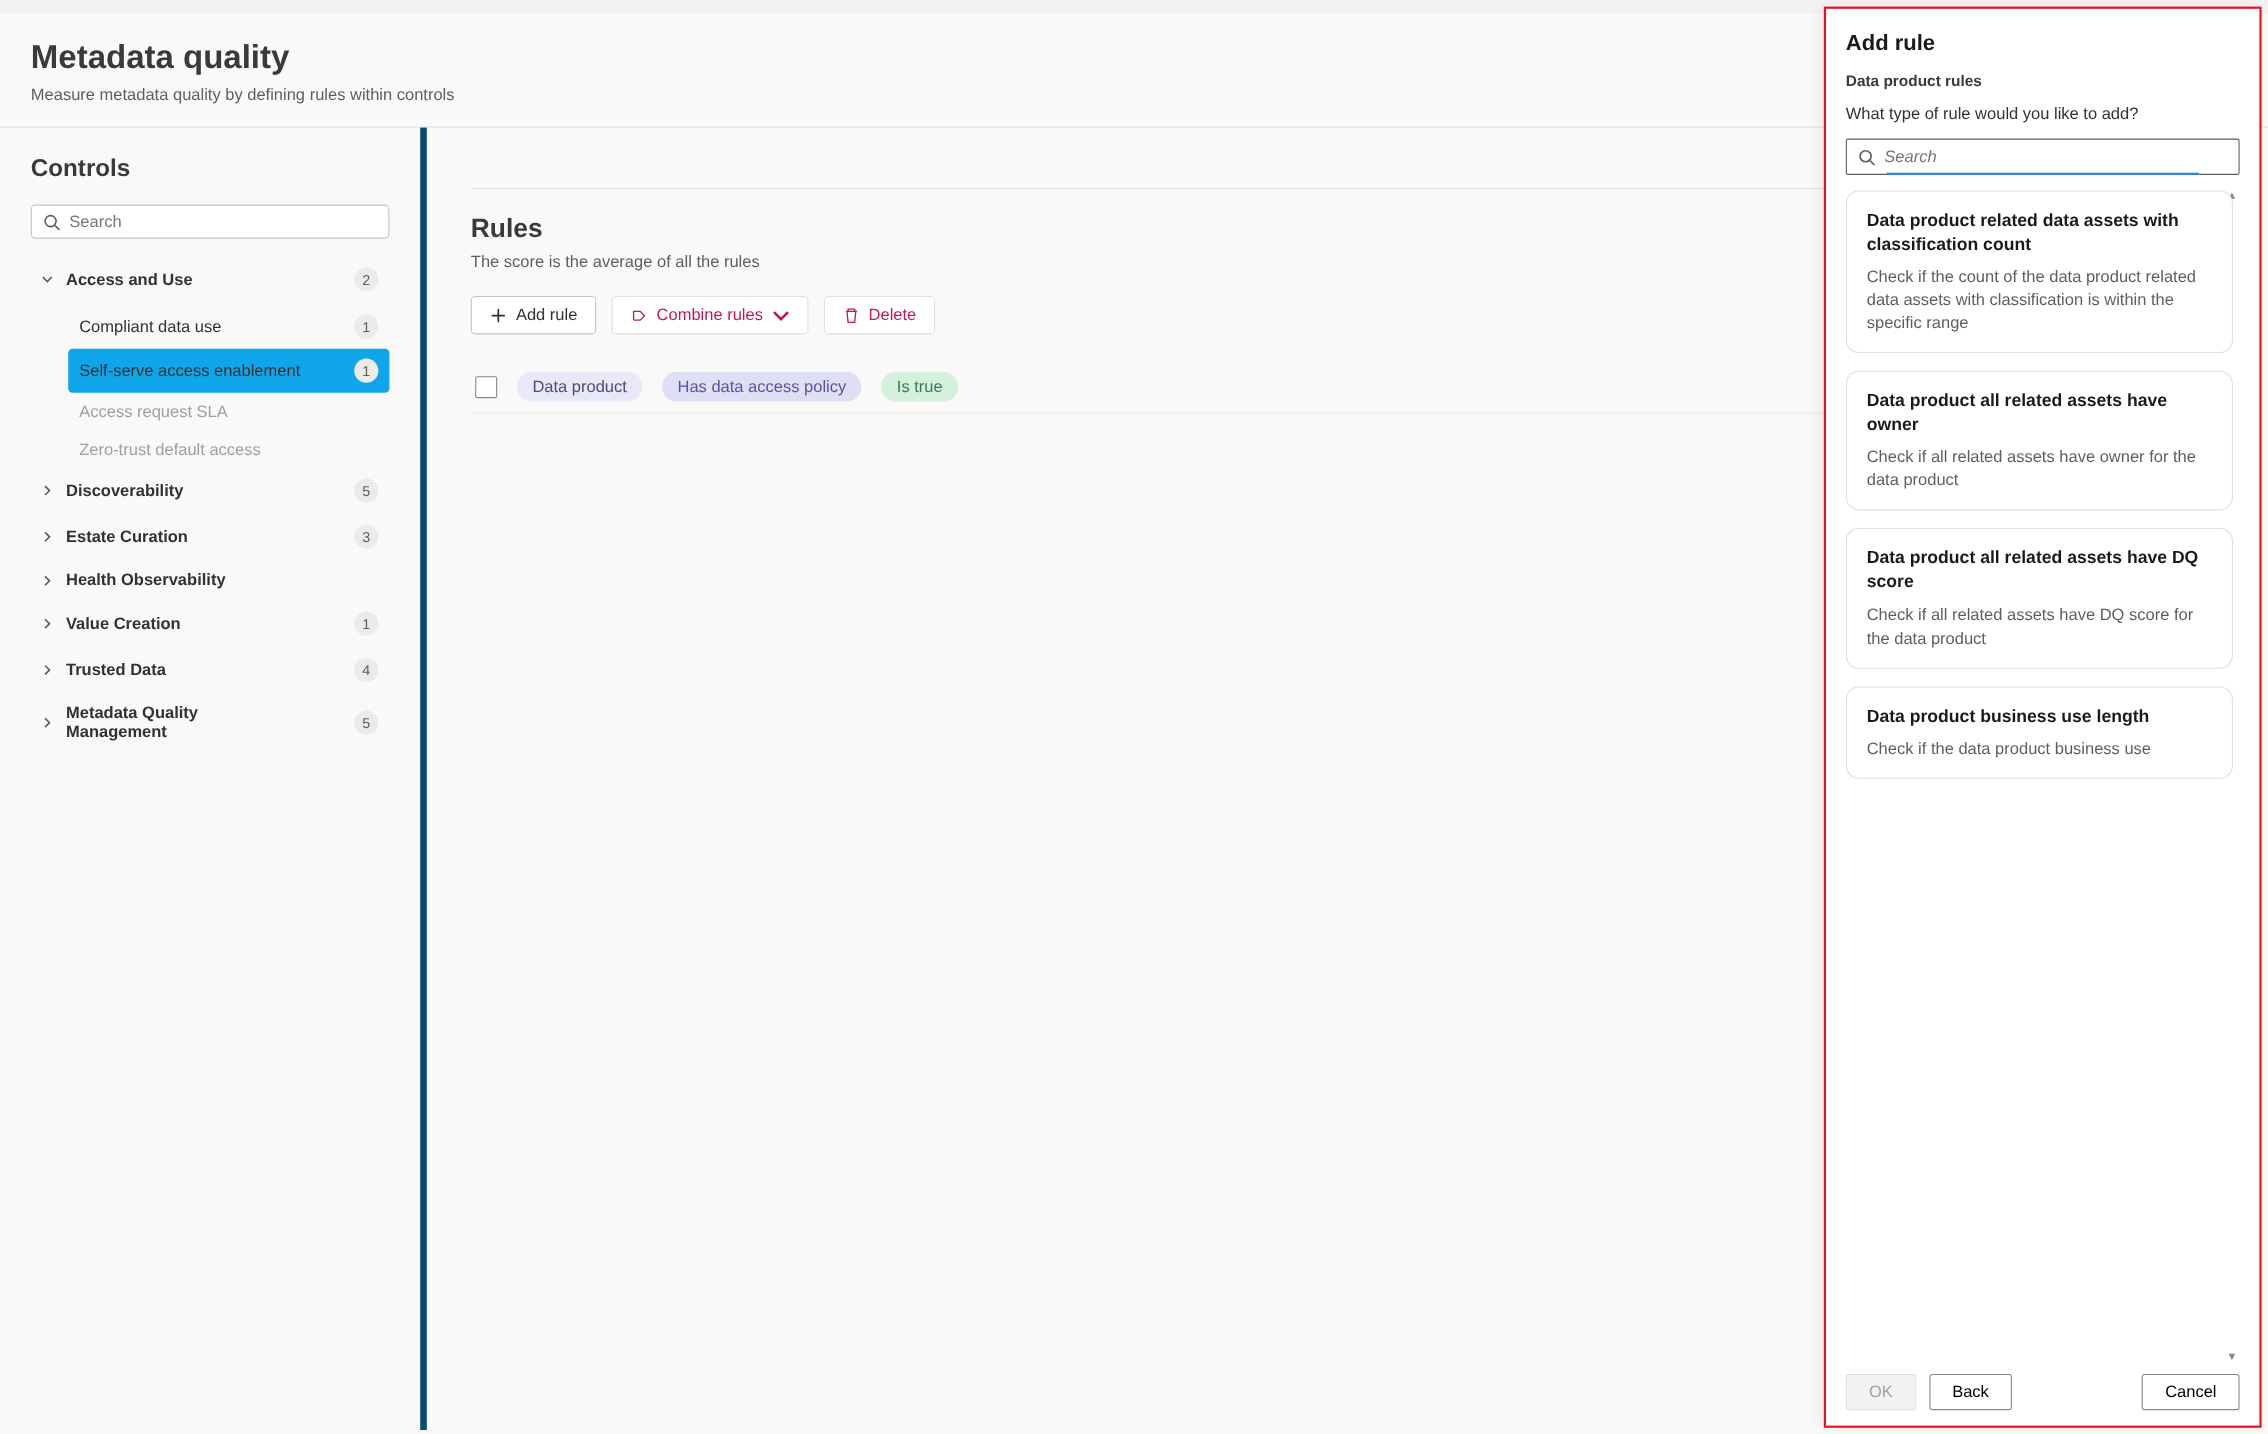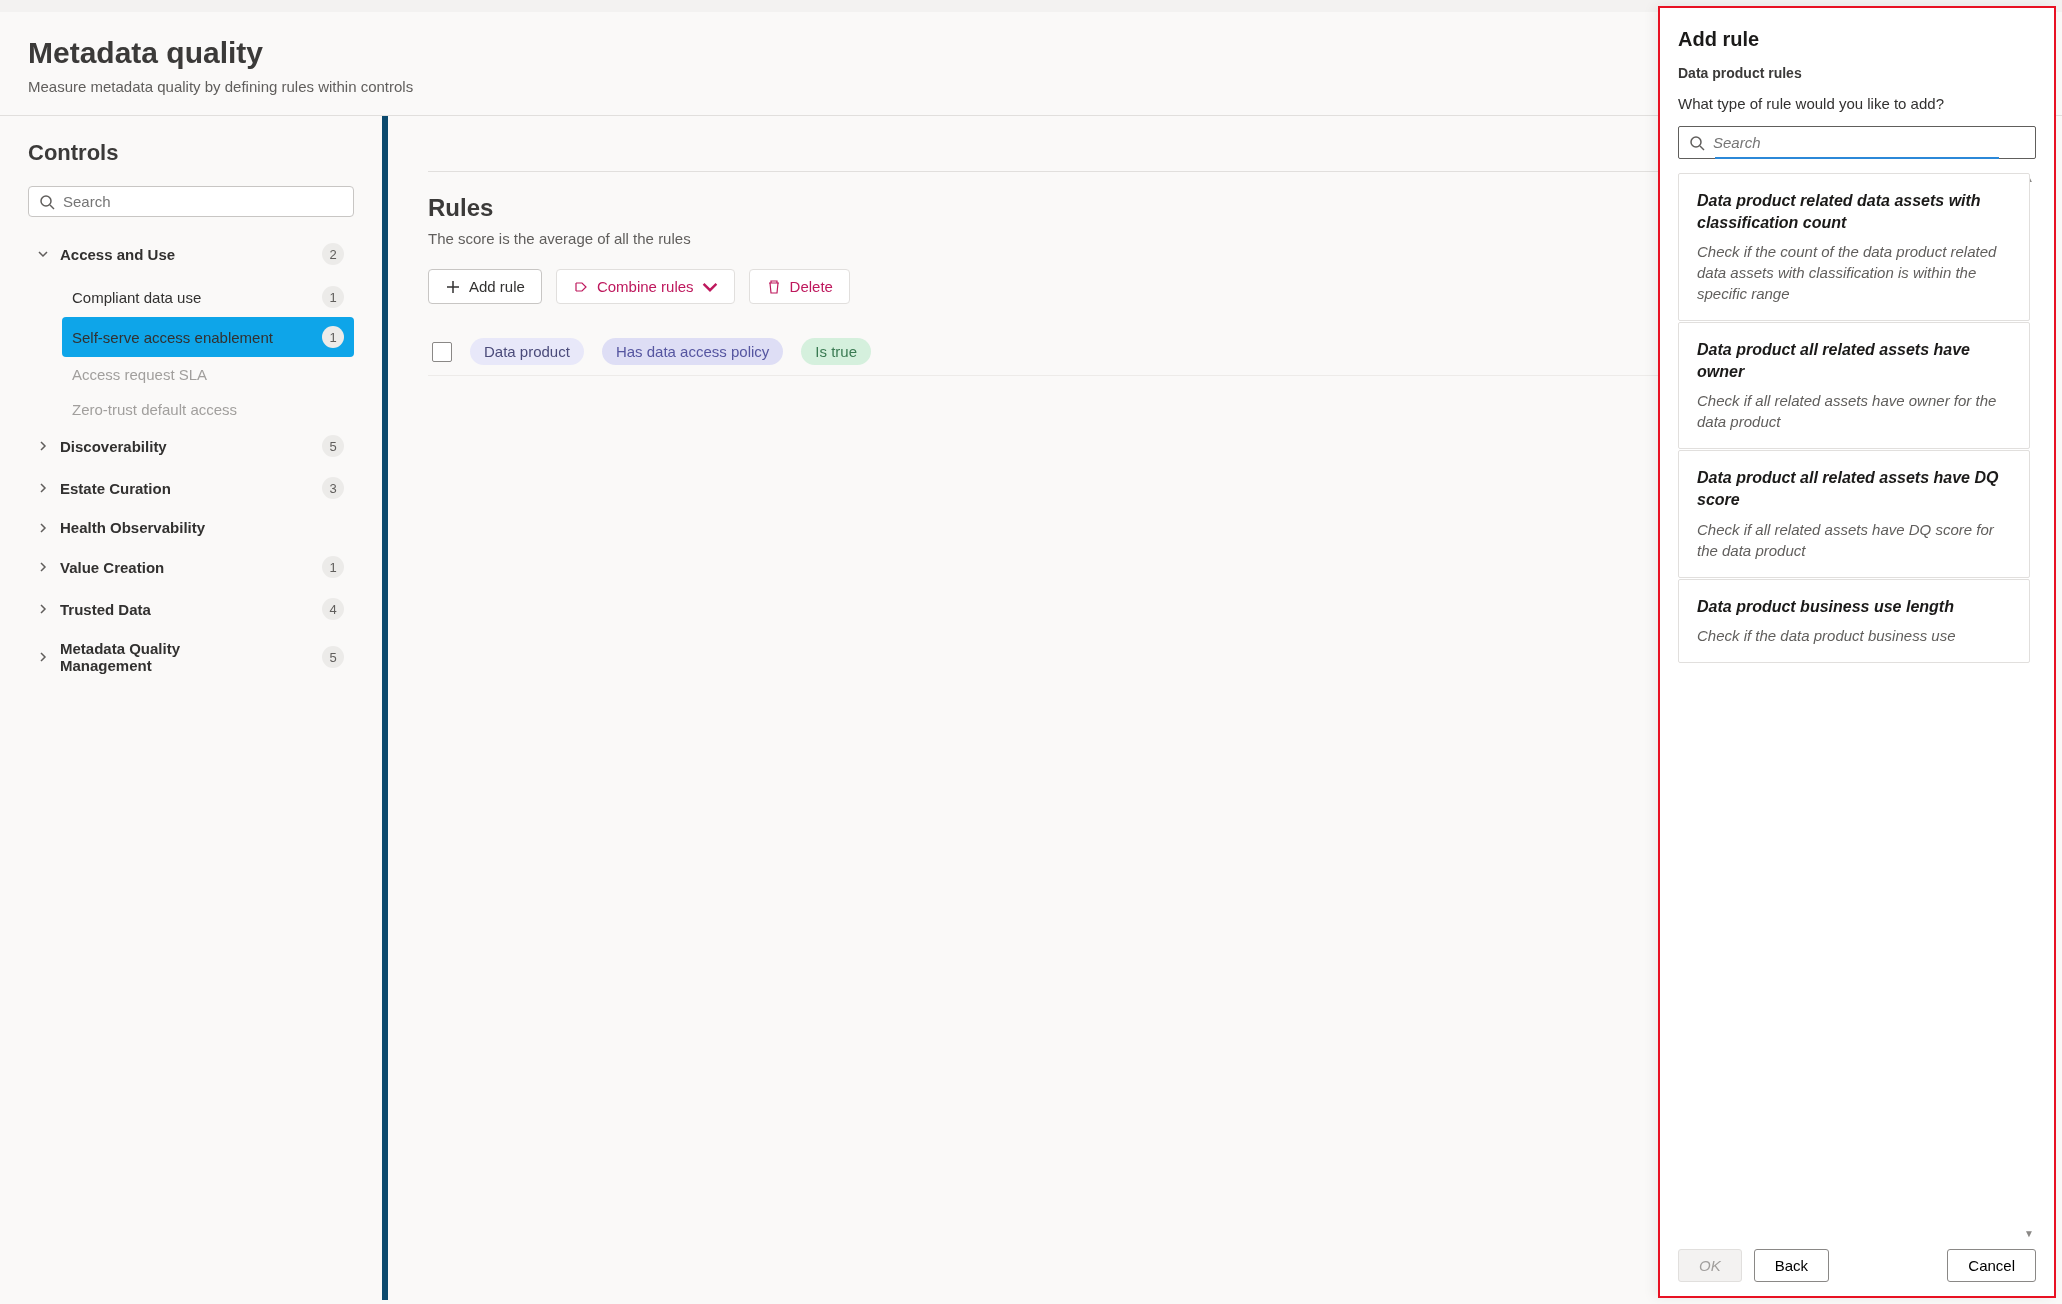--- a/index.html
+++ b/index.html
@@ -138,41 +138,40 @@
   .panel-list-wrap { flex: 1; position: relative; overflow: hidden; }
   .panel-list { position: absolute; inset: 0; overflow-y: auto; padding-right: 6px; }
   .panel-list-wrap .arrow-up, .panel-list-wrap .arrow-down {
     position: absolute; right: 2px; color: #8a8886; font-size: 10px;
   }
   .panel-list-wrap .arrow-up { top: 0; }
   .panel-list-wrap .arrow-down { bottom: 0; }
 
   .rule-card {
     border: 1px solid #e1dfdd;
-    border-radius: 2px;
+    border-radius: 12px;
     padding: 16px 18px;
-    margin-bottom: 1px;
+    margin-bottom: 16px;
     background: #fff;
     cursor: pointer;
-    font-style: italic;
   }
   .rule-card .title { font-weight: 600; font-size: 16px; color: #1b1a19; margin-bottom: 8px; line-height: 1.35; }
   .rule-card .desc { font-size: 15px; color: #605e5c; line-height: 1.4; }
 
   .panel-footer {
     display: flex; gap: 12px; padding: 10px 18px 14px 18px;
     align-items: center;
   }
   .panel-footer .spacer { flex: 1; }
   .pbtn {
     border: 1px solid #8a8886; background: #fff;
     padding: 7px 20px; border-radius: 3px;
     font-size: 15px; cursor: pointer;
   }
-  .pbtn.disabled { background: #f3f2f1; color: #a19f9d; border-color: #e1dfdd; cursor: default; font-style: italic; }
+  .pbtn.disabled { background: #f3f2f1; color: #a19f9d; border-color: #e1dfdd; cursor: default; }
 
   svg { width: 16px; height: 16px; }
   .chev svg { width: 10px; height: 10px; }
 </style>
 </head>
 <body>
 
 <div class="top-bar"></div>
 
 <div class="header">

